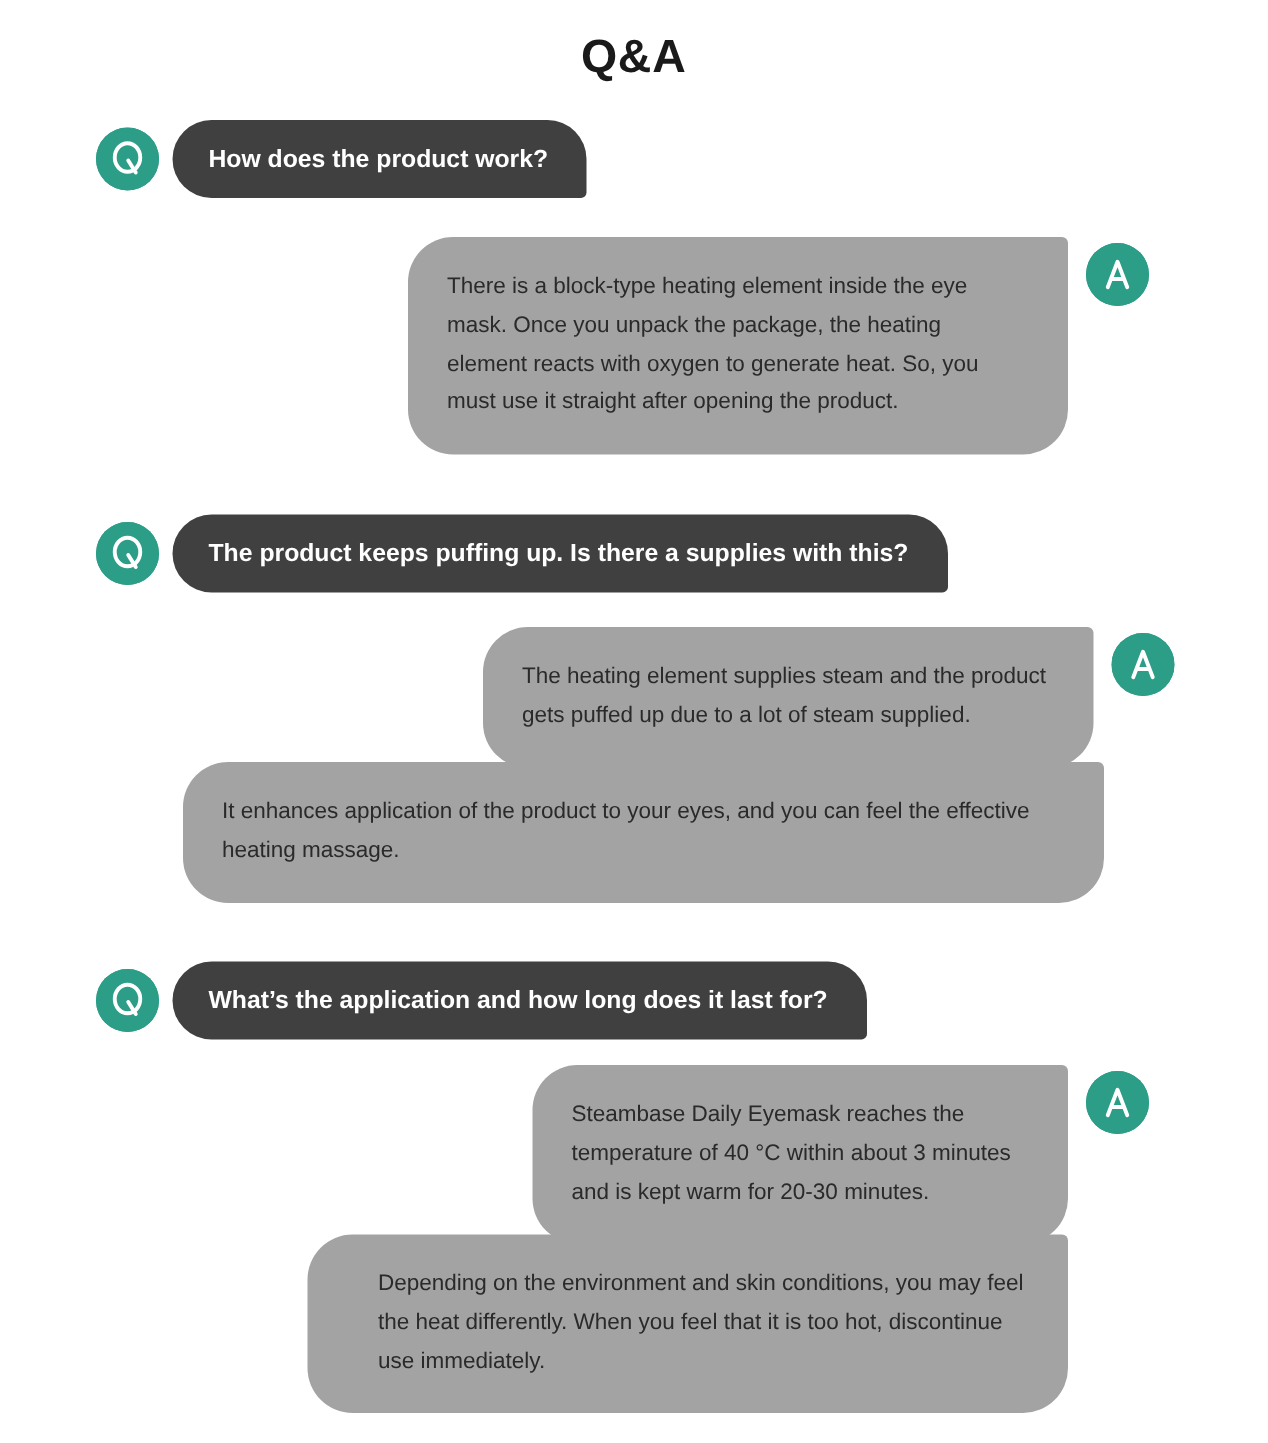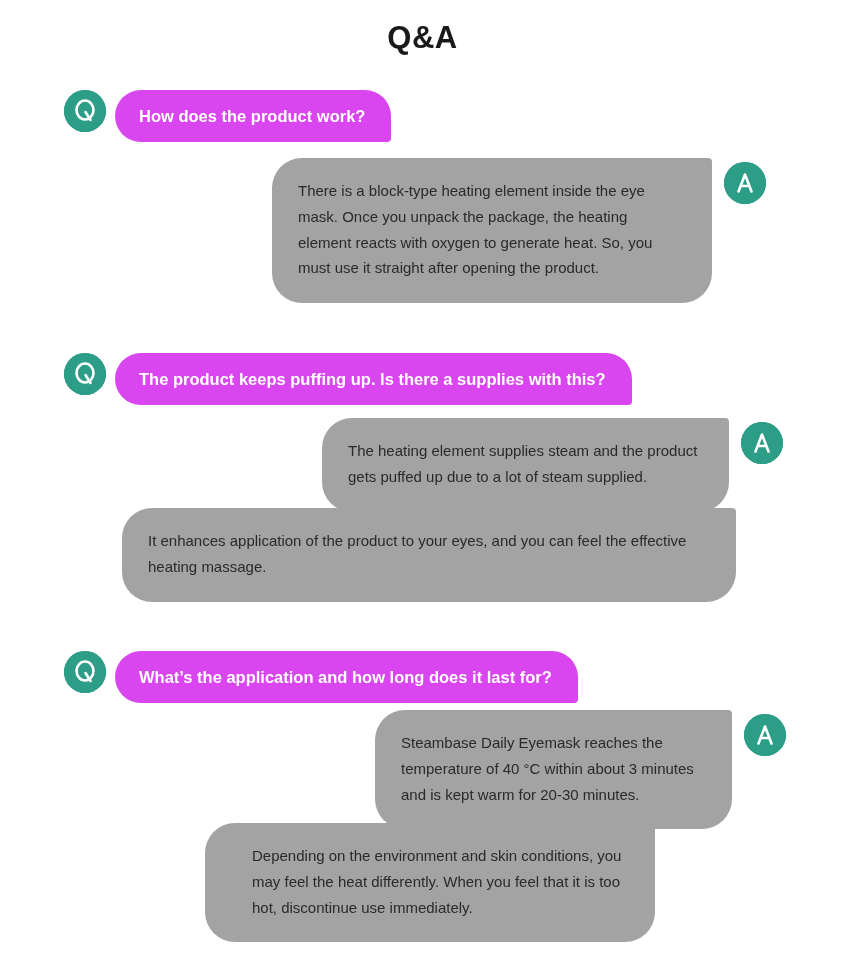--- a/index.html
+++ b/index.html
@@ -55,34 +55,33 @@
     flex: 0 0 42px;
     display: flex;
     align-items: center;
     justify-content: center;
     box-sizing: border-box;
   }
   .badge svg { display: block; }
 
   
   .q-bubble {
-    background: #d946ef;
+    background: #404040;
     color: #ffffff;
     font-size: 16.5px;
     font-weight: 700;
     line-height: 1.25;
     padding: 15px 26px 15px 24px;
     margin-left: 9px;
     border-radius: 28px 28px 4px 28px;
     white-space: nowrap;
     box-sizing: border-box;
     display: flex;
     align-items: center;
     min-height: 52px;
-    margin-top: 10px;
   }
 
   
   .a-row {
     position: absolute;
     display: flex;
     align-items: flex-start;
   }
 
   .a-bubble {
@@ -186,35 +185,35 @@
       <div class="badge">
         <svg width="42" height="42" viewBox="0 0 42 42" aria-hidden="true">
           <circle cx="21" cy="21" r="21" fill="#2c9d87"></circle>
           <ellipse cx="21" cy="20" rx="8.5" ry="9.5" fill="none" stroke="#ffffff" stroke-width="2.6"></ellipse>
           <line x1="21.5" y1="22" x2="26.5" y2="30" stroke="#ffffff" stroke-width="2.6" stroke-linecap="round"></line>
         </svg>
       </div>
       <div class="q-bubble">What’s the application and how long does it last for?</div>
     </div>
 
-    <div class="a-row" style="top:710px; left:375px;">
+    <div class="a-row" style="top:710px; left:355px;">
       <div class="a-bubble" style="width:357px;">
         <p>Steambase Daily Eyemask reaches the temperature of 40 °C within about 3 minutes and is kept warm for 20-30 minutes.</p>
       </div>
       <div class="badge">
         <svg width="42" height="42" viewBox="0 0 42 42" aria-hidden="true">
           <circle cx="21" cy="21" r="21" fill="#2c9d87"></circle>
           <path d="M14.5 29.5 L21 12.5 L27.5 29.5" fill="none" stroke="#ffffff" stroke-width="2.6" stroke-linecap="round" stroke-linejoin="round"></path>
           <line x1="17.2" y1="24" x2="24.8" y2="24" stroke="#ffffff" stroke-width="2.6" stroke-linecap="round"></line>
         </svg>
       </div>
     </div>
 
     <div class="a-row" style="top:823px; left:205px;">
-      <div class="a-bubble no-tail" style="width:450px;padding-left:47px;">
+      <div class="a-bubble no-tail" style="width:507px;padding-left:47px;">
         <p>Depending on the environment and skin conditions, you may feel the heat differently. When you feel that it is too hot, discontinue use immediately.</p>
       </div>
       <div class="spacer-badge"></div>
     </div>
 
   </div>
 
 </div>
 
 </body></html>

